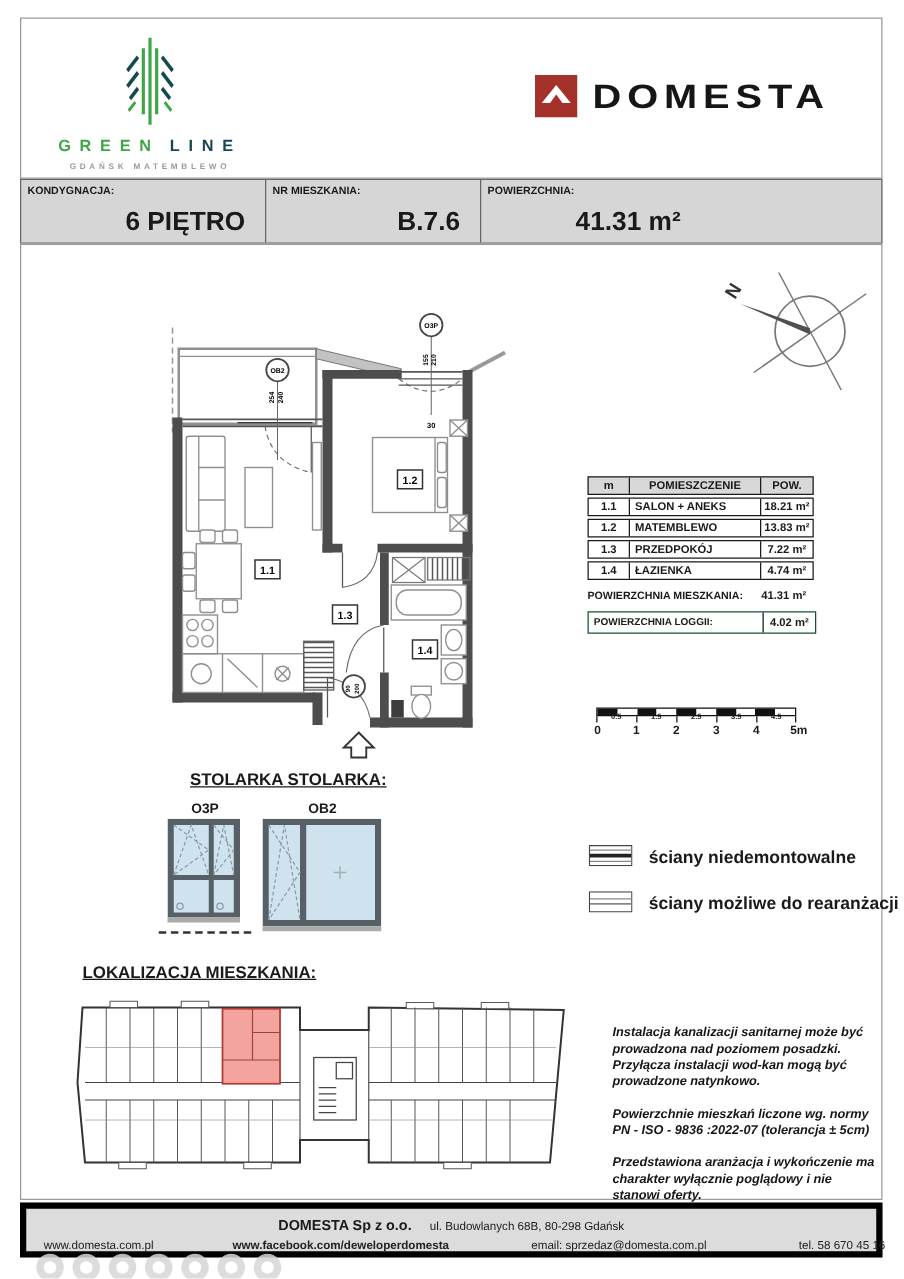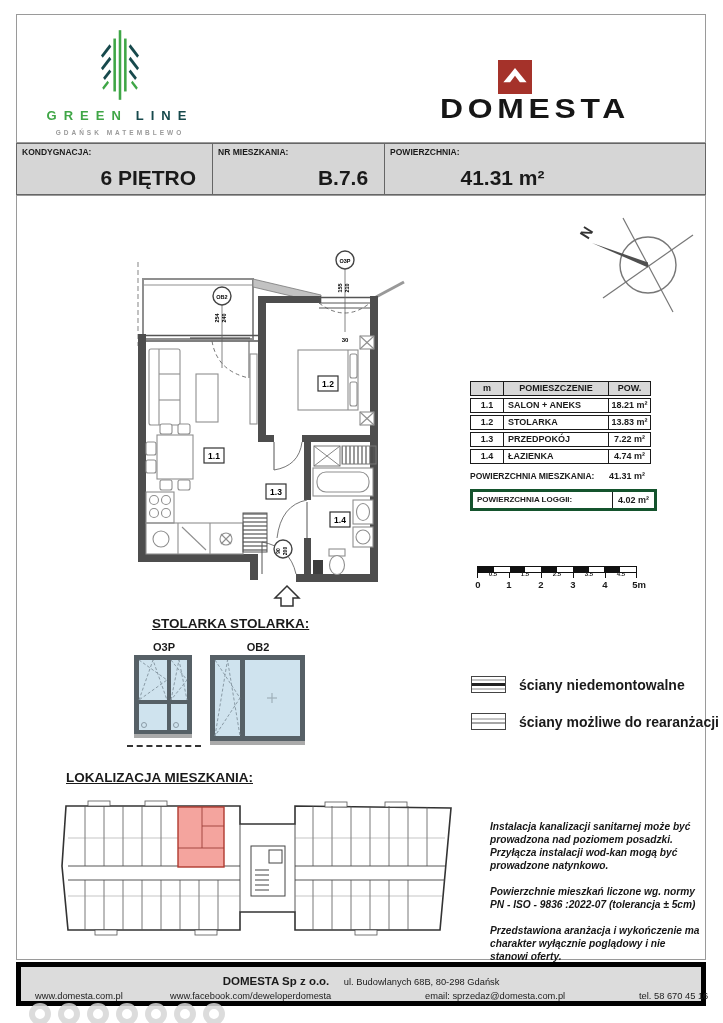--- a/index.html
+++ b/index.html
@@ -7,21 +7,21 @@
         font-family:"Liberation Sans",sans-serif;color:#1a1a1a;}
   .box{position:absolute;border:1px solid #9a9a9a;background:#fff;box-sizing:border-box;}
 
   
   .top-box{left:16px;top:14px;width:690px;height:129px;}
   .greenline{position:absolute;left:35px;top:26px;width:170px;text-align:center;}
   .gl-text{font-size:13px;font-weight:bold;letter-spacing:7px;white-space:nowrap;}
   .gl-green{color:#3fa646;}
   .gl-dark{color:#17494c;margin-left:8px;}
   .gl-sub{font-size:6.5px;color:#9a9a9a;letter-spacing:3px;margin-top:6px;font-weight:bold;}
-  .domesta{position:absolute;left:428px;top:60px;display:flex;align-items:center;flex-direction:column;}
+  .domesta{position:absolute;left:428px;top:60px;display:flex;align-items:center;}
   .domesta-name{font-size:27px;font-weight:600;letter-spacing:4px;color:#161616;
         transform:scaleX(1.18);transform-origin:left center;margin-left:12px;white-space:nowrap;}
 
   
   .band{position:absolute;left:16px;top:143px;width:690px;height:52px;display:flex;
         border:1px solid #666;box-sizing:border-box;background:#d6d6d6;}
   .bcell{position:relative;border-right:1px solid #666;box-sizing:border-box;height:100%;}
   .bcell:last-child{border-right:none;}
   .blabel{position:absolute;left:5px;top:3px;font-size:8.5px;font-weight:bold;}
   .bvalue{position:absolute;right:16px;bottom:4px;font-size:21px;font-weight:bold;white-space:nowrap;}
@@ -35,21 +35,21 @@
         font-size:9px;background:#fff;box-sizing:content-box;}
   .trow.thead{background:#d8d8d8;}
   .tc1{width:32px;text-align:center;border-right:1px solid #1a1a1a;}
   .tc2{flex:1;padding-left:4px;border-right:1px solid #1a1a1a;white-space:nowrap;overflow:hidden;}
   .tc3{width:41px;text-align:center;white-space:nowrap;}
   .total-line{position:absolute;left:470px;top:470px;width:179px;display:flex;
         justify-content:space-between;font-weight:bold;}
   .total-line .lab{font-size:8.5px;line-height:12px;}
   .total-line .val{font-size:9px;line-height:12px;padding-right:4px;}
   .loggia-box{position:absolute;left:470px;top:489px;width:181px;height:16px;display:flex;
-        border:3px solid #14532d;font-weight:bold;background:#fff;}
+        border:1px solid #14532d;font-weight:bold;background:#fff;}
   .loggia-box .lab{flex:1;font-size:8px;line-height:16px;padding-left:4px;border-right:1px solid #1a1a1a;}
   .loggia-box .val{width:41px;font-size:9px;line-height:16px;text-align:center;}
 
   
   .scalebar{position:absolute;left:477px;top:562px;width:176px;height:34px;}
   .sb-bar{position:absolute;left:0;top:4px;width:160px;height:7px;border:1px solid #111;
         box-sizing:border-box;display:flex;}
   .sb-seg{width:16px;height:100%;}
   .sb-tick{position:absolute;top:11px;width:1px;height:5px;background:#111;}
   .sb-maj{position:absolute;top:17px;font-size:9.5px;font-weight:bold;transform:translateX(-50%);}
@@ -298,21 +298,21 @@
       <div class="tc2" style="text-align:center;padding-left:0;">POMIESZCZENIE</div>
       <div class="tc3">POW.</div>
     </div>
     <div class="trow">
       <div class="tc1">1.1</div>
       <div class="tc2">SALON + ANEKS</div>
       <div class="tc3">18.21 m²</div>
     </div>
     <div class="trow">
       <div class="tc1">1.2</div>
-      <div class="tc2">STOLARKA</div>
+      <div class="tc2">MATEMBLEWO</div>
       <div class="tc3">13.83 m²</div>
     </div>
     <div class="trow">
       <div class="tc1">1.3</div>
       <div class="tc2">PRZEDPOKÓJ</div>
       <div class="tc3">7.22 m²</div>
     </div>
     <div class="trow">
       <div class="tc1">1.4</div>
       <div class="tc2">ŁAZIENKA</div>
@@ -499,21 +499,21 @@
     <p>Powierzchnie mieszkań liczone wg. normy PN - ISO - 9836 :2022-07 (tolerancja ± 5cm)</p>
     <p>Przedstawiona aranżacja i wykończenie ma charakter wyłącznie poglądowy i nie stanowi oferty.</p>
   </div>
 
   <div class="footer">
     <div class="f-row1">
       <span class="f-company">DOMESTA Sp z o.o.</span>
       <span class="f-address">ul. Budowlanych 68B, 80-298 Gdańsk</span>
     </div>
     <span class="f-item" style="left:14px;">www.domesta.com.pl</span>
-    <span class="f-item" style="left:149px;">www.facebook.com/deweloperdomesta</span>
+    <span class="f-item" style="left:165px;font-weight:bold;">www.facebook.com/deweloperdomesta</span>
     <span class="f-item" style="left:404px;">email: sprzedaz@domesta.com.pl</span>
     <span class="f-item" style="left:618px;">tel. 58 670 45 16</span>
   </div>
 
   <svg class="watermark" width="215" height="24">
     <g stroke="#d7d7d7" stroke-width="6" fill="none">
       <circle cx="14" cy="15" r="8"></circle>
         <circle cx="43" cy="15" r="8"></circle>
       <circle cx="72" cy="15" r="8"></circle>
         <circle cx="101" cy="15" r="8"></circle>

